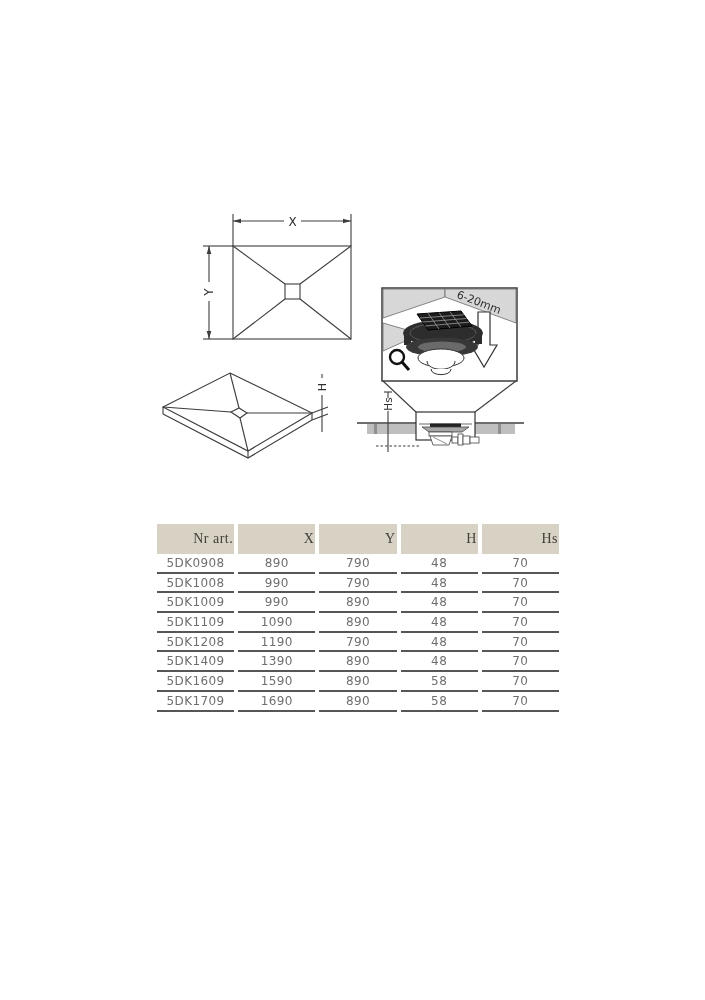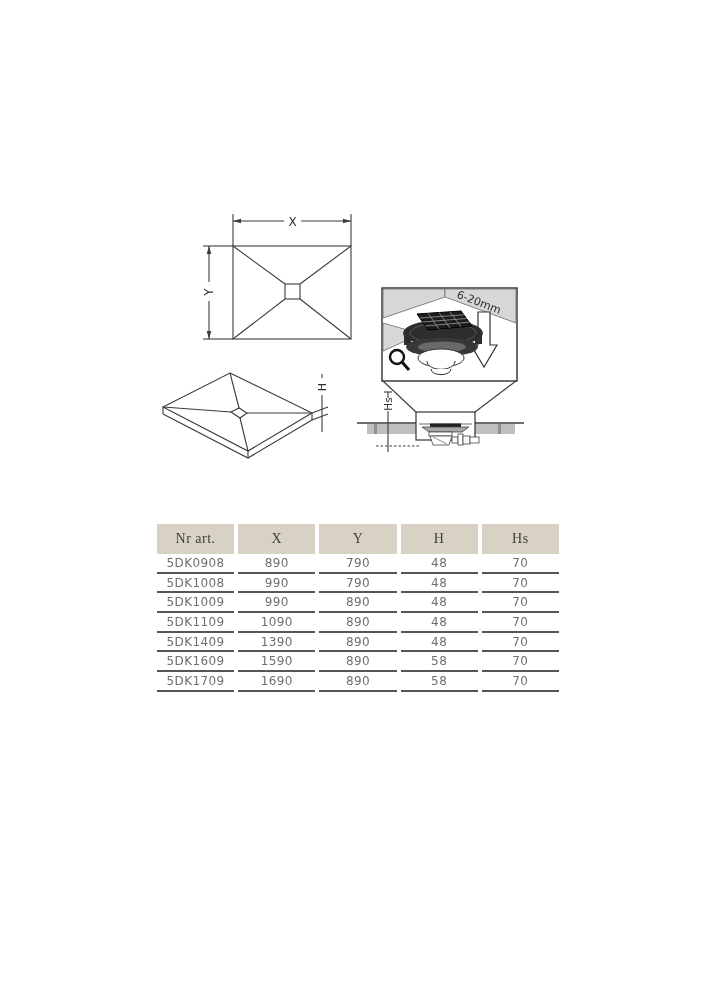--- a/index.html
+++ b/index.html
@@ -4,21 +4,21 @@
 <style>
   html,body{margin:0;padding:0;background:#ffffff;}
   .page{position:relative;width:705px;height:1000px;background:#ffffff;overflow:hidden;
         font-family:"DejaVu Sans",sans-serif;}
   svg text{font-family:"DejaVu Sans",sans-serif;fill:#2e2e2e;}
   .drawing{position:absolute;left:0;top:0;}
   table.dim-table{position:absolute;left:153px;top:524px;width:410px;
         border-collapse:separate;border-spacing:4px 0;table-layout:fixed;}
   table.dim-table th{background:#d8d2c4;color:#42403b;
         font-family:"Liberation Serif","DejaVu Serif",serif;font-size:14px;
-        font-weight:normal;height:28px;letter-spacing:0.5px;}
+        font-weight:normal;height:28px;letter-spacing:0.5px;text-align:right;}
   table.dim-table td{text-align:center;color:#6f6f6f;font-size:12px;height:15.7px;
         border-bottom:2px solid #565656;letter-spacing:0.4px;
         font-family:"DejaVu Sans",sans-serif;}
 </style>
 </head>
 <body>
 
 <div class="page">
 
   <svg class="drawing" width="705" height="510" viewBox="0 0 705 510" stroke-linecap="butt" fill="none">
@@ -173,20 +173,27 @@
           <td>70</td>
         </tr>
         <tr>
           <td>5DK1109</td>
           <td>1090</td>
           <td>890</td>
           <td>48</td>
           <td>70</td>
         </tr>
         <tr>
+          <td>5DK1208</td>
+          <td>1190</td>
+          <td>790</td>
+          <td>48</td>
+          <td>70</td>
+        </tr>
+        <tr>
           <td>5DK1409</td>
           <td>1390</td>
           <td>890</td>
           <td>48</td>
           <td>70</td>
         </tr>
         <tr>
           <td>5DK1609</td>
           <td>1590</td>
           <td>890</td>

